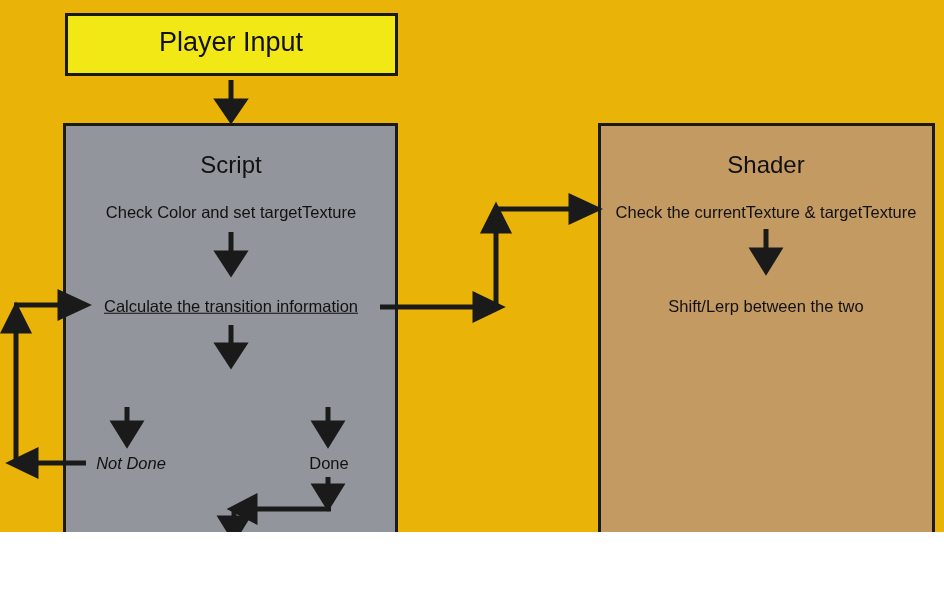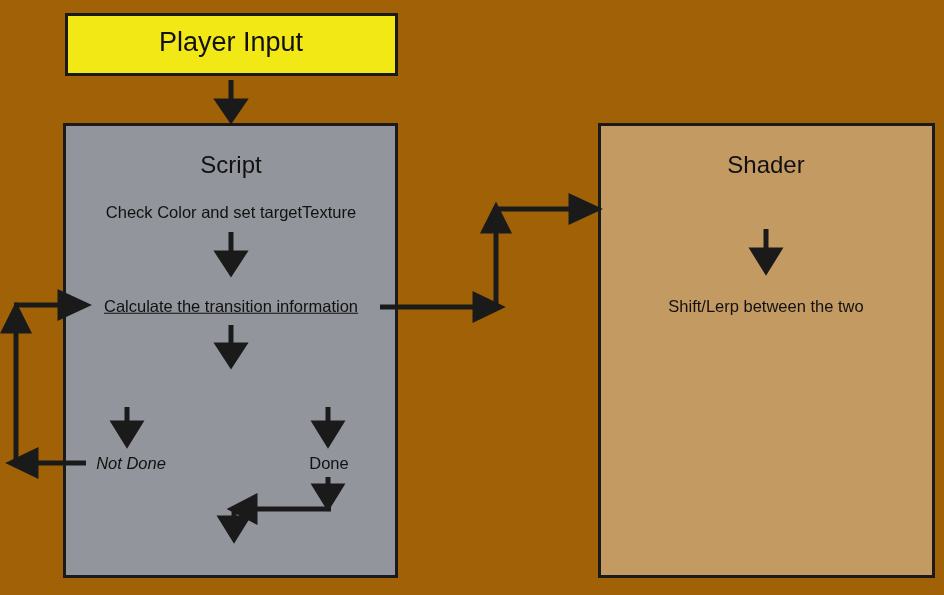--- a/index.html
+++ b/index.html
@@ -6,22 +6,22 @@
     margin: 0;
     padding: 0;
     background: #ffffff;
   }
   body {
     font-family: "Liberation Sans", sans-serif;
   }
   #stage {
     position: relative;
     width: 944px;
-    height: 595px;
-    background: #a16207;
+    height: 532px;
+    background: #eab308;
     overflow: hidden;
   }
   .box {
     position: absolute;
     box-sizing: border-box;
     border: 3px solid #1a1a1a;
   }
   #box-player-input {
     left: 65px;
     top: 13px;
@@ -158,16 +158,17 @@
   <div class="lbl ctr body-txt" style="left:231px; top:306px;text-decoration:underline;">Calculate the transition information</div>
 
 
   <div class="lbl ctr body-txt" style="left:131px; top:463px;font-style:italic;">Not Done</div>
 
   <div class="lbl ctr body-txt" style="left:329px; top:463px;">Done</div>
 
 
   <div class="lbl ctr title-lg" style="left:766px; top:165px;">Shader</div>
 
+  <div class="lbl ctr body-txt" style="left:766px; top:212px;">Check the currentTexture &amp; targetTexture</div>
 
   <div class="lbl ctr body-txt" style="left:766px; top:306px;">Shift/Lerp between the two</div>
 
 </div>
 
 </body></html>

